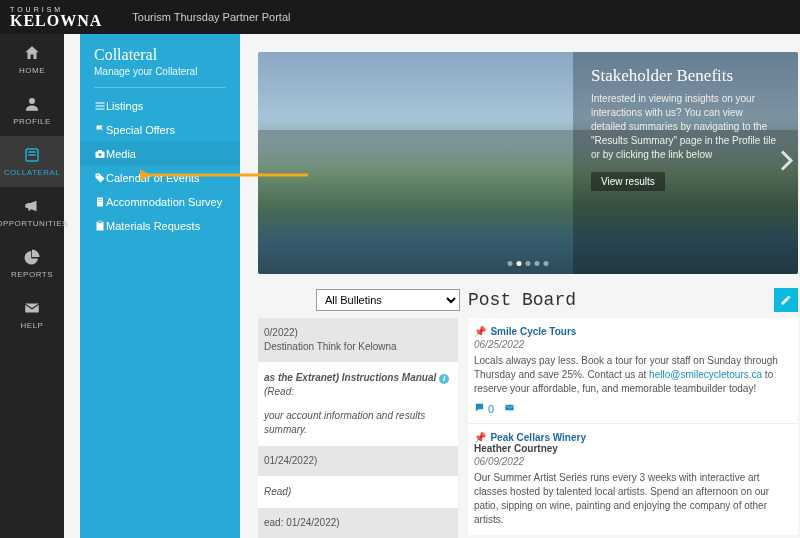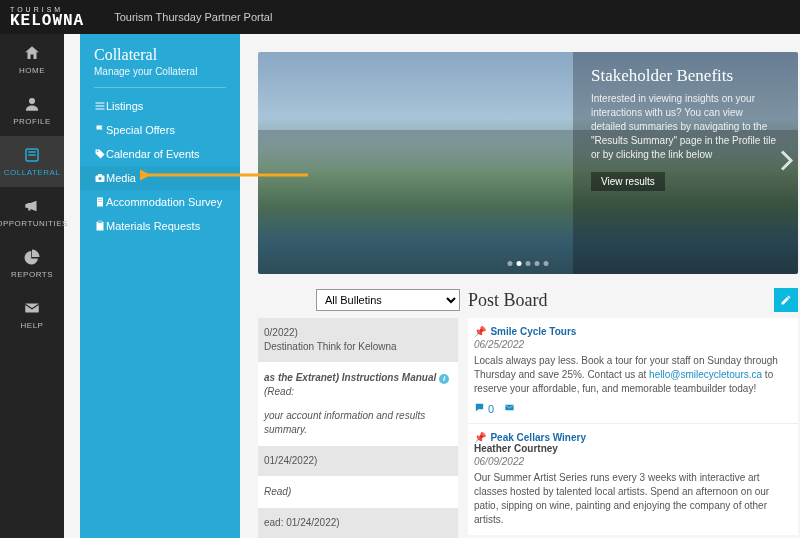--- a/index.html
+++ b/index.html
@@ -1,21 +1,21 @@
 <!DOCTYPE html>
 <html><head>
 <meta charset="utf-8">
 <style>
 * { margin: 0; padding: 0; box-sizing: border-box; font-family: Arial, Helvetica, sans-serif; }
 body { background: #f5f5f5; width: 800px; height: 538px; overflow: hidden; position: relative; }
 
 .topbar { height: 34px; background: #1a1a1a; display: flex; align-items: center; padding: 0 10px; }
 .topbar .logo { color: #fff; font-size: 10px; letter-spacing: 1px; display: flex; flex-direction: column; line-height: 1; }
 .topbar .logo-top { font-size: 7px; letter-spacing: 3px; color: #ddd; }
-.topbar .logo-main { font-family: Liberation Mono, monospace; font-size: 16px; font-weight: bold; letter-spacing: 1px; color: #fff; }
+.topbar .logo-main { font-family: Liberation Serif, serif; font-size: 16px; font-weight: bold; letter-spacing: 1px; color: #fff; }
 .topbar .title { color: #ccc; font-size: 11px; margin-left: 30px; }
 
 .leftnav { position: absolute; left: 0; top: 34px; width: 64px; bottom: 0; background: #242424; display: flex; flex-direction: column; }
 .leftnav .item { display: flex; flex-direction: column; align-items: center; justify-content: center; padding: 10px 0; color: #bbb; font-size: 8px; letter-spacing: 0.5px; cursor: pointer; }
 .leftnav .item.active { background: #3a3a3a; color: #29aad6; }
 .leftnav .item svg { width: 18px; height: 18px; margin-bottom: 4px; fill: currentColor; }
 
 .flyout { position: absolute; left: 80px; top: 34px; width: 160px; bottom: 0; background: #29aad6; color: #fff; padding: 10px 0; z-index: 10; }
 .flyout h3 { font-family: Georgia, serif; font-weight: normal; font-size: 16px; padding: 2px 14px; }
 .flyout .sub { font-size: 10px; padding: 0 14px 10px; opacity: 0.9; border-bottom: 1px solid rgba(255,255,255,0.3); margin: 0 14px 6px; padding-left: 0; padding-right: 0;}
@@ -33,21 +33,21 @@
 .hero .cap h2 { font-family: Georgia, serif; font-weight: normal; font-size: 17px; margin-bottom: 6px; }
 .hero .cap p { font-size: 10px; line-height: 1.4; color: #eee; }
 .hero .cap .btn { display: inline-block; margin-top: 10px; padding: 4px 10px; font-size: 10px; background: rgba(0,0,0,0.4); color:#fff; border: none; cursor: pointer; }
 .hero .chev { position: absolute; right: 4px; top: 50%; transform: translateY(-50%); color: rgba(255,255,255,0.7); font-size: 20px; cursor: pointer; }
 .hero .dots { position: absolute; bottom: 8px; left: 50%; transform: translateX(-50%); display: flex; gap: 4px; }
 .hero .dots span { width: 5px; height: 5px; border-radius: 50%; background: rgba(255,255,255,0.5); }
 .hero .dots span.on { background: #fff; }
 
 .bulletins { display: flex; align-items: center; gap: 8px; margin-top: 14px; margin-bottom: 6px; }
 .bulletins select { width: 144px; font-size: 11px; padding: 3px 4px; border: 1px solid #999; background:#fff; margin-left: 58px;}
-.bulletins h3 { font-family: Liberation Serif, serif; font-weight: normal; font-size: 18px; color: #333; }
+.bulletins h3 { font-family: Liberation Mono, monospace; font-weight: normal; font-size: 18px; color: #333; }
 .bulletins .edit { margin-left: auto; width: 24px; height: 24px; background: #0bb8e0; color: #fff; display: flex; align-items: center; justify-content: center; cursor: pointer; }
 .bulletins .edit svg { width:12px; height:12px; fill:#fff;}
 
 .split { display: flex; gap: 10px; }
 .col { flex: 1; font-size: 10px; color: #555; }
 .col .row { padding: 8px 6px; background: #efefef; border-bottom: 1px solid #fff; line-height: 1.4; }
 .col .row.alt { background: #e6e6e6; }
 .col .row.white { background: #fff; font-style: italic; }
 
 .post { padding: 8px 6px; }
@@ -127,34 +127,34 @@
         <rect x="3" y="17" width="18" height="2"></rect>
       </svg>
     <span>Listings</span>
   </div>
   <div class="fitem">
     <svg viewBox="0 0 24 24">
         <path d="M5 3v18M5 3h12l-2 4 2 4H5"></path>
       </svg>
     <span>Special Offers</span>
   </div>
-  <div class="fitem">
-    <svg viewBox="0 0 24 24">
-        <path d="M3 3h8l10 10-8 8L3 11z"></path>
-        <circle cx="7" cy="7" r="1.5" fill="#29aad6"></circle>
-      </svg>
-    <span>Calendar of Events</span>
-  </div>
   <div class="fitem sel">
     <svg viewBox="0 0 24 24">
         <rect x="3" y="7" width="18" height="13" rx="2"></rect>
         <circle cx="12" cy="13" r="3" fill="#29aad6"></circle>
         <rect x="8" y="4" width="8" height="4"></rect>
       </svg>
     <span>Media</span>
+  </div>
+  <div class="fitem">
+    <svg viewBox="0 0 24 24">
+        <path d="M3 3h8l10 10-8 8L3 11z"></path>
+        <circle cx="7" cy="7" r="1.5" fill="#29aad6"></circle>
+      </svg>
+    <span>Calendar of Events</span>
   </div>
   <div class="fitem">
     <svg viewBox="0 0 24 24">
         <rect x="6" y="3" width="12" height="18"></rect>
         <rect x="9" y="6" width="2" height="2" fill="#29aad6"></rect>
         <rect x="13" y="6" width="2" height="2" fill="#29aad6"></rect>
         <rect x="9" y="10" width="2" height="2" fill="#29aad6"></rect>
         <rect x="13" y="10" width="2" height="2" fill="#29aad6"></rect>
       </svg>
     <span>Accommodation Survey</span>

